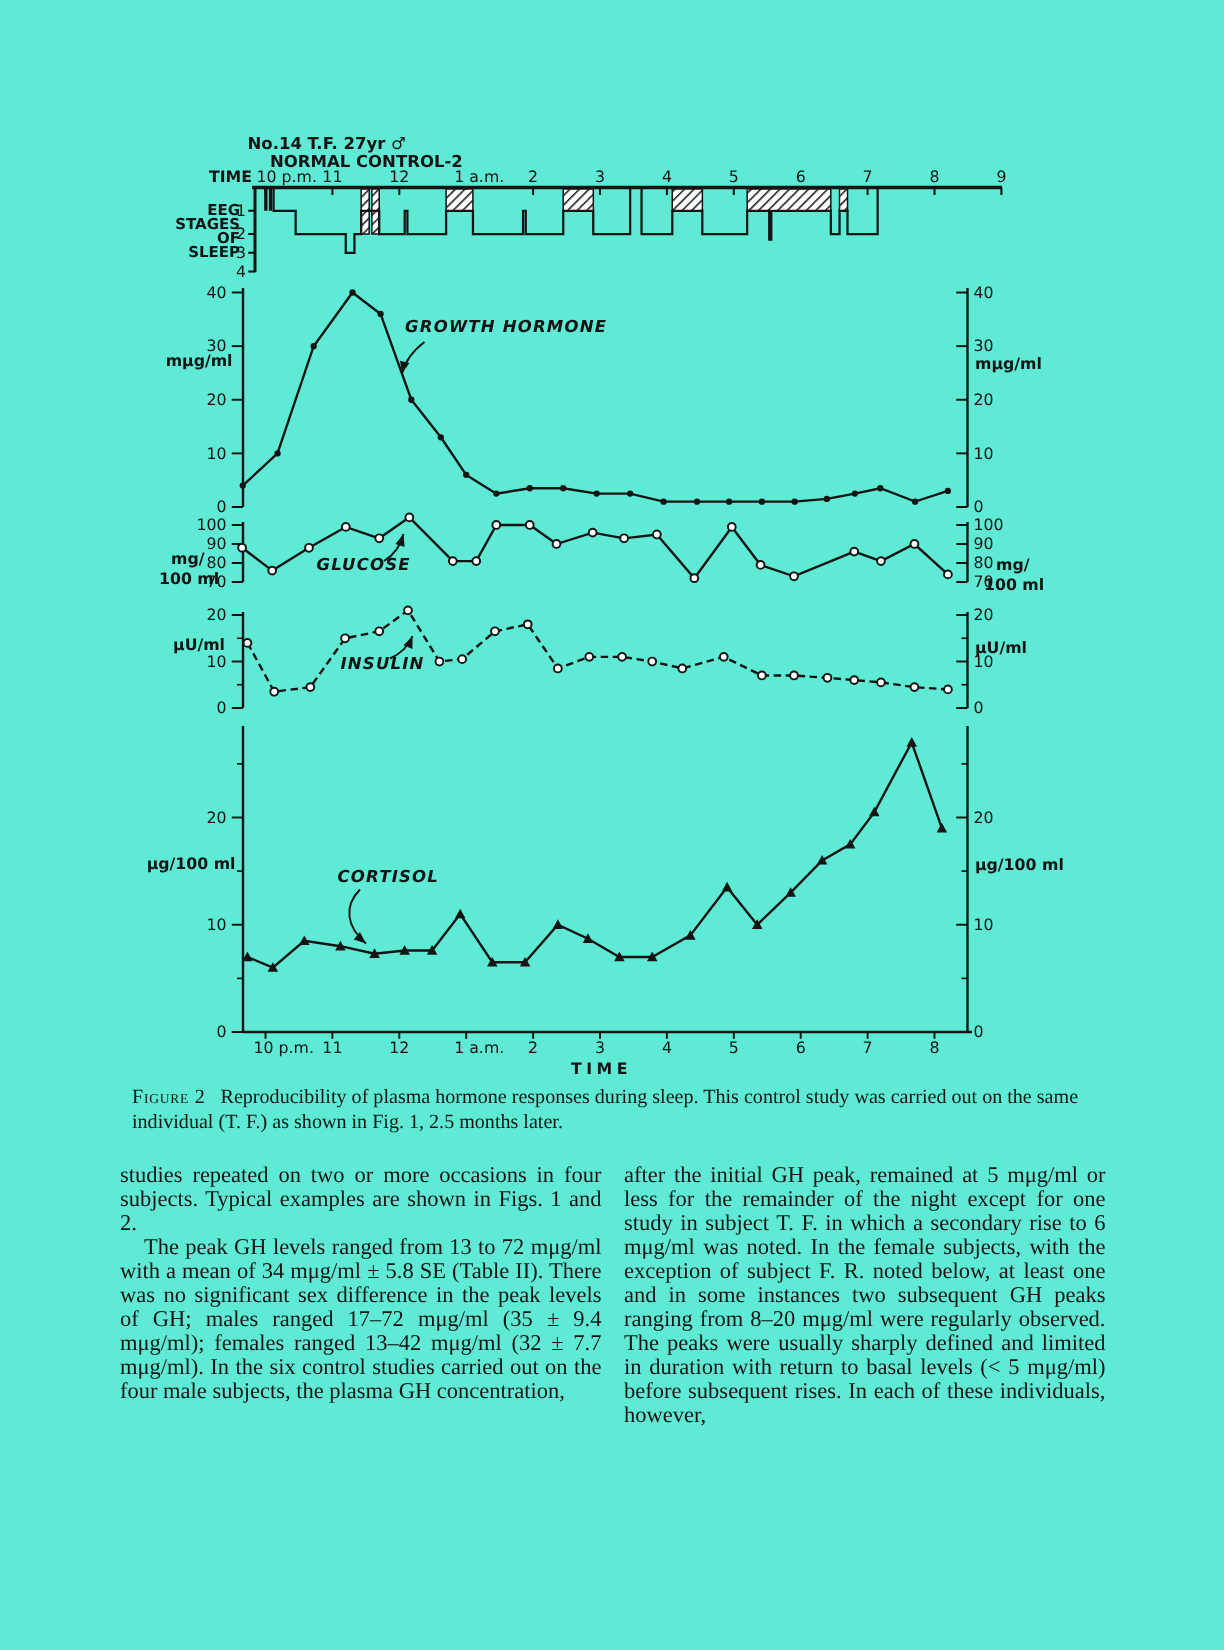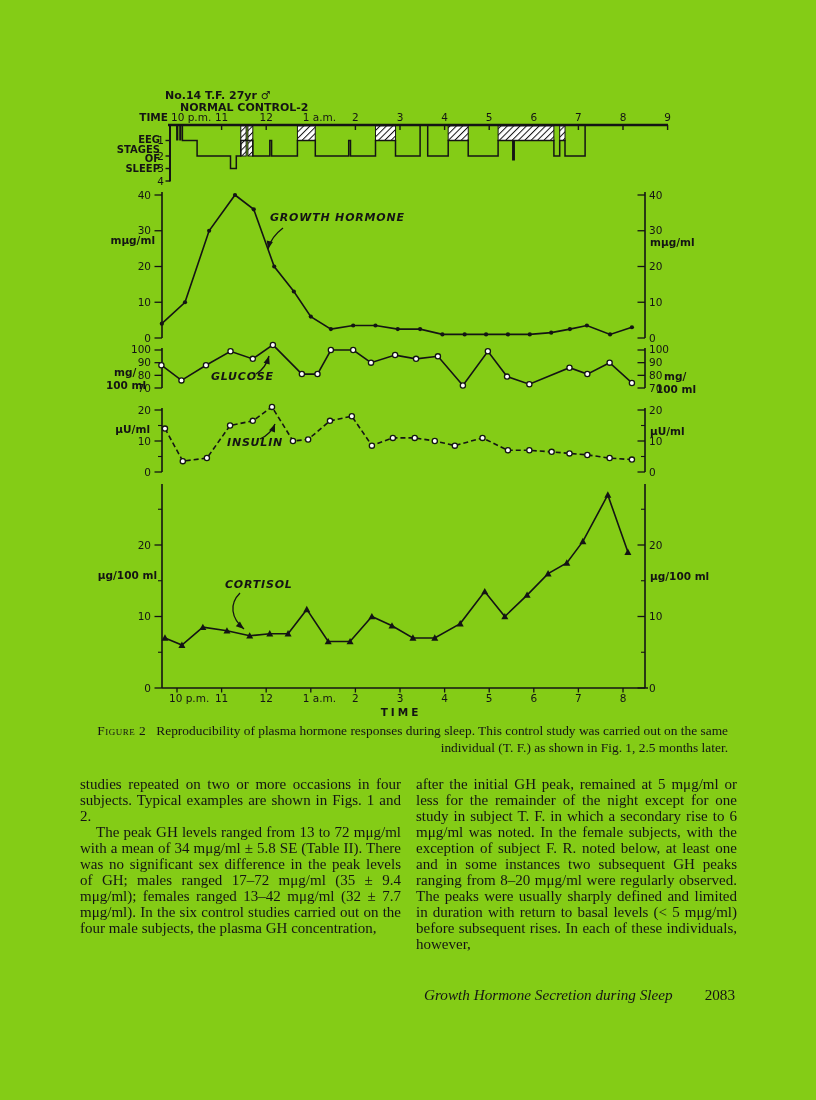--- a/index.html
+++ b/index.html
@@ -1,21 +1,21 @@
 <!DOCTYPE html>
 <html><head>
 <meta charset="utf-8">
 <style>
   html,body{margin:0;padding:0;background:#e8e8e8;}
-  .page{position:relative;width:816px;height:1100px;background:#84cc16;margin:0 auto;overflow:hidden;
+  .page{position:relative;width:816px;height:1100px;background:#5eead4;margin:0 auto;overflow:hidden;
         font-family:"Liberation Serif",serif;color:#141414;}
   #fig{position:absolute;left:80px;top:88px;}
   #fig text{font-family:"DejaVu Sans",sans-serif;}
   .caption{position:absolute;top:722px;left:88px;width:640px;
-           font-size:13.4px;line-height:17px;text-align:right;color:#141414;}
+           font-size:13.4px;line-height:17px;text-align:left;color:#141414;}
   .caption .sc{font-variant:small-caps;letter-spacing:.5px;margin-right:10px;}
   .cols{position:absolute;top:777px;left:80px;width:657px;display:grid;
         grid-template-columns:1fr 1fr;column-gap:15px;}
   .cols p{margin:0;font-size:15px;line-height:15.95px;text-align:justify;color:#141414;}
   .cols p.indent{text-indent:16px;}
   .footer{position:absolute;top:986px;left:80px;width:655px;text-align:right;
           font-size:15.2px;color:#141414;}
   .footer .ftitle{font-style:italic;}
   .footer .fpage{font-style:normal;margin-left:32px;}
 </style>
@@ -310,17 +310,14 @@
   <div class="cols">
     <div class="col">
       <p>studies repeated on two or more occasions in four subjects. Typical examples are shown in Figs. 1 and 2.</p>
       <p class="indent">The peak GH levels ranged from 13 to 72 mμg/ml with a mean of 34 mμg/ml ± 5.8 SE (Table II). There was no significant sex difference in the peak levels of GH; males ranged 17–72 mμg/ml (35 ± 9.4 mμg/ml); females ranged 13–42 mμg/ml (32 ± 7.7 mμg/ml). In the six control studies carried out on the four male subjects, the plasma GH concentration,</p>
     </div>
     <div class="col">
       <p>after the initial GH peak, remained at 5 mμg/ml or less for the remainder of the night except for one study in subject T. F. in which a secondary rise to 6 mμg/ml was noted. In the female subjects, with the exception of subject F. R. noted below, at least one and in some instances two subsequent GH peaks ranging from 8–20 mμg/ml were regularly observed. The peaks were usually sharply defined and limited in duration with return to basal levels (&lt; 5 mμg/ml) before subsequent rises. In each of these individuals, however,</p>
     </div>
   </div>
 
-  <div class="footer">
-    <span class="ftitle">Growth Hormone Secretion during Sleep</span><span class="fpage">2083</span>
-  </div>
 
 </div>
 
 </body></html>

